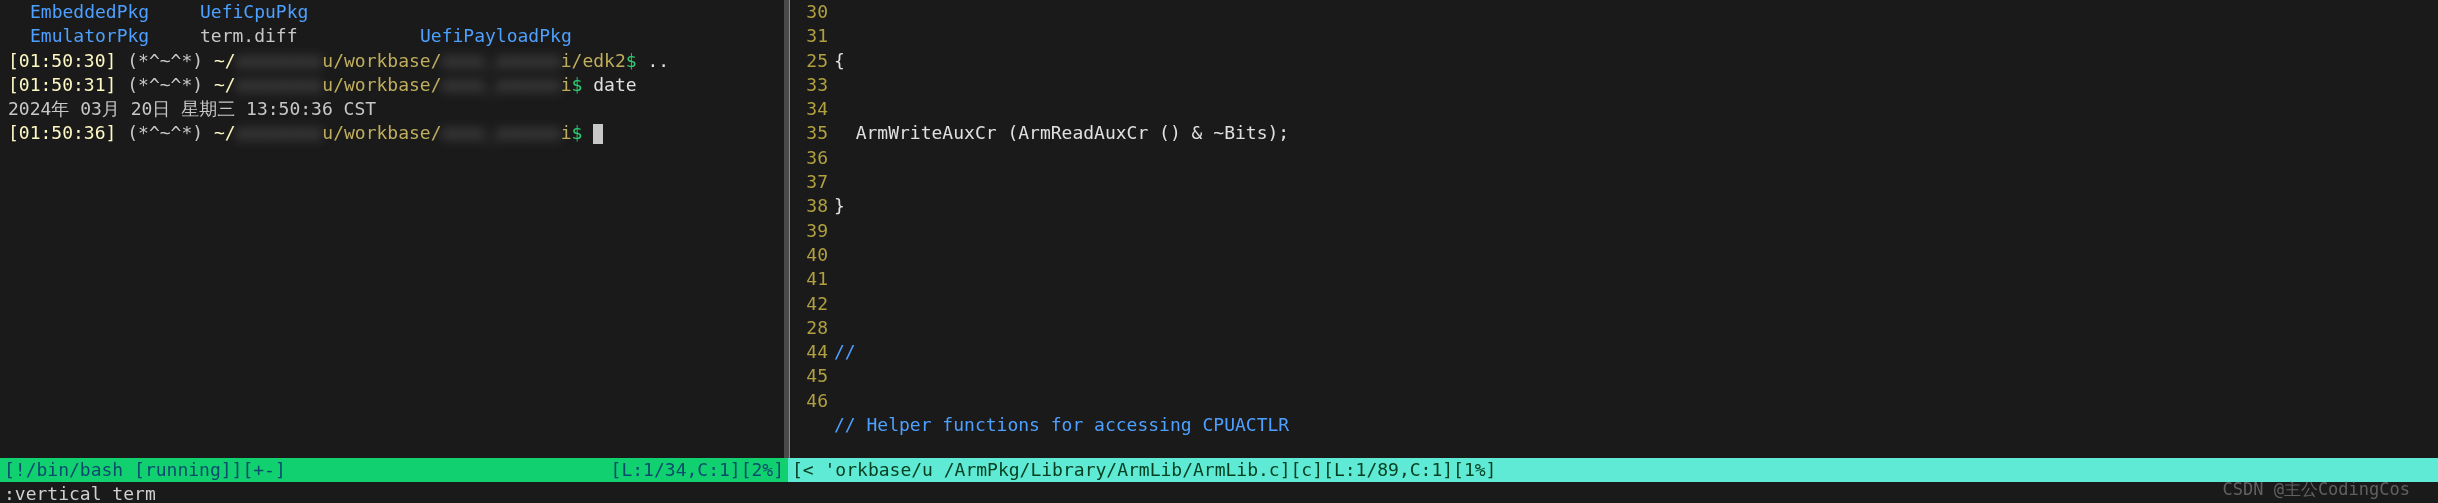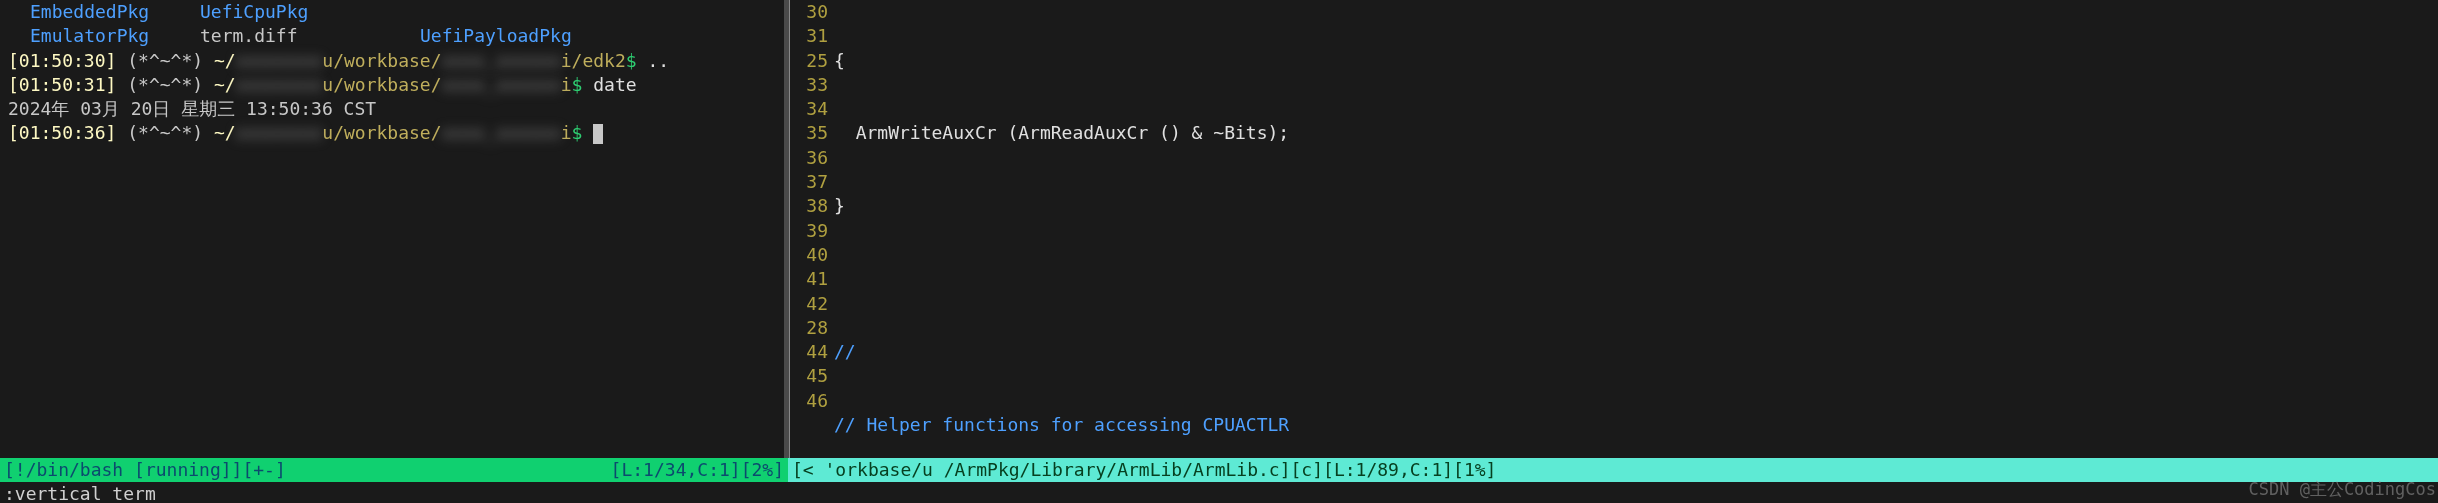--- a/index.html
+++ b/index.html
@@ -100,21 +100,21 @@
     .sb-right .fname { color: #064020; }
     .cmdline {
       height: 34px;
       background: #1a1a1a;
       color: #d0d0d0;
       padding-left: 4px;
     }
     .watermark {
       position: absolute;
       bottom: 2px;
-      right: 2px;
+      right: 28px;
       color: #9a9a9a;
       opacity: 0.55;
       font-size: 17px;
     }
   </style>
 </head>
 <body>
 
 <div class="split">
   <div class="left-pane">

